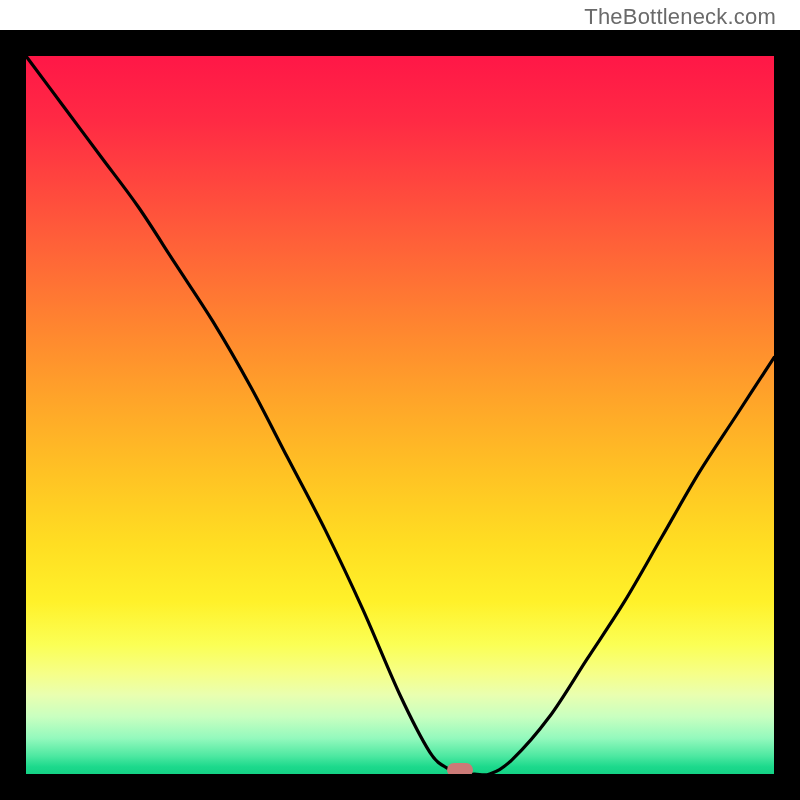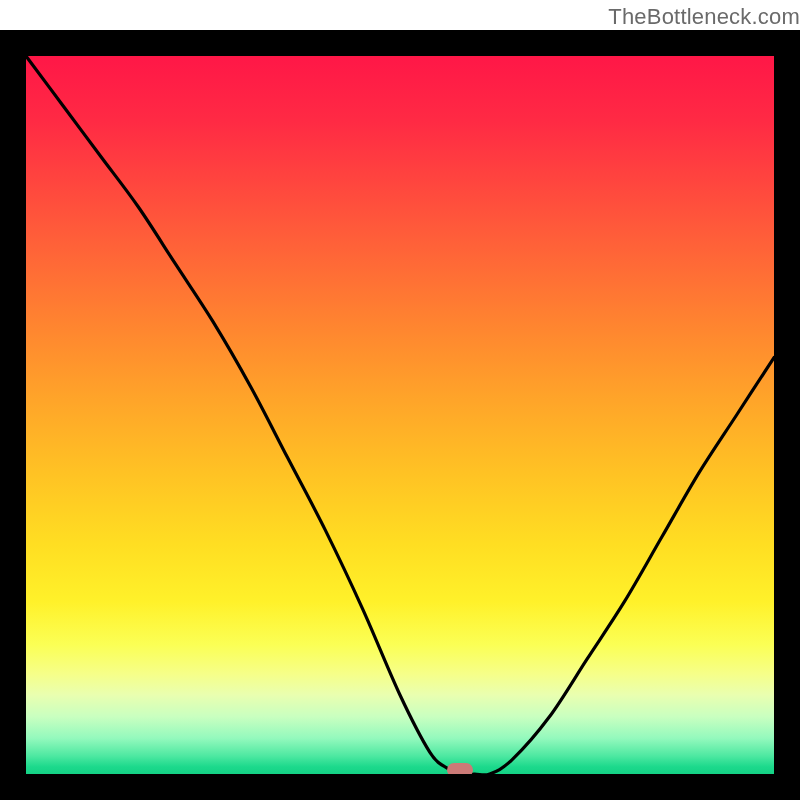--- a/index.html
+++ b/index.html
@@ -9,21 +9,21 @@
     font-family: Arial, Helvetica, sans-serif;
   }
   .wrap {
     position: relative;
     width: 800px;
     height: 800px;
   }
   .watermark {
     position: absolute;
     top: 4px;
-    right: 0;
+    right: 24px;
     font-size: 22px;
     font-weight: 500;
     color: #6a6a6a;
     letter-spacing: 0.2px;
     z-index: 10;
   }
   .frame {
     position: absolute;
     left: 0;
     top: 30px;

